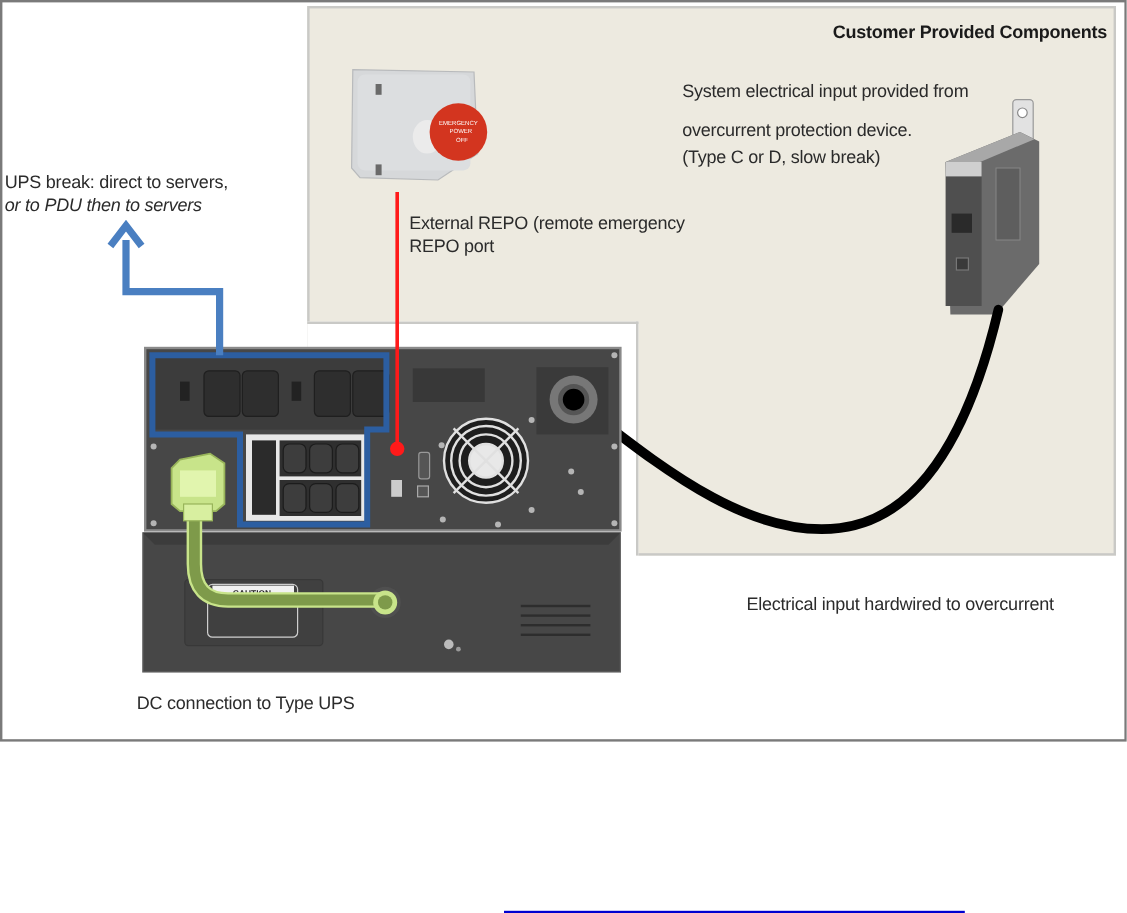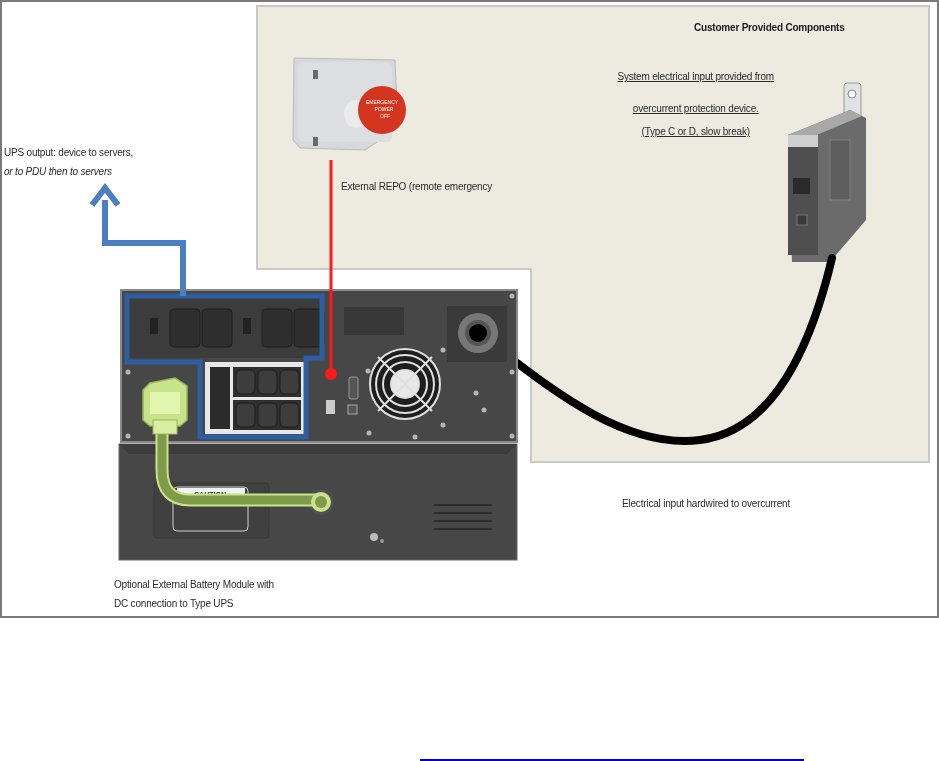--- a/index.html
+++ b/index.html
@@ -6,21 +6,21 @@
     body { width: 939px; height: 761px; position: relative; overflow: hidden;
            font-family: "Liberation Sans", "DejaVu Sans", sans-serif; }
     #frame { position: absolute; left: 0; top: 0; width: 935px; height: 614px;
              border: 2px solid #7a7a7a; background: #fff; }
     #customer-panel { position: absolute; left: 256px; top: 5px; width: 674px; height: 458px;
              background: #edeae0; border: 2px solid #c9c9c6; box-sizing: border-box; }
     #panel-notch { position: absolute; left: 256px; top: 268px; width: 276px; height: 200px;
              background: #fff; }
     #panel-notch-border { position: absolute; left: 530px; top: 268px; width: 2px; height: 195px; background:#c9c9c6; }
     #panel-notch-top { position: absolute; left: 256px; top: 268px; width: 276px; height: 2px; background:#c9c9c6; }
-    .txt { position: absolute; font-size: 10px; color: #2b2b2b; line-height: 17px; white-space: nowrap; letter-spacing: -0.2px; }
+    .txt { position: absolute; font-size: 15px; color: #2b2b2b; line-height: 17px; white-space: nowrap; letter-spacing: -0.2px; }
     .bold { font-weight: bold; color: #1a1a1a; }
     .right { text-align: right; }
     svg { position: absolute; left: 0; top: 0; }
     #bottom-link { position: absolute; left: 420px; top: 759px; width: 384px; height: 2px; background: #0000d0; }
   </style>
 </head>
 <body>
 
 <div id="frame"></div>
 <div id="customer-panel"></div>
@@ -151,37 +151,37 @@
 
   <path d="M183 296 L183 243 L105 243 L105 200" fill="none" stroke="#4a7fc1" stroke-width="6"></path>
   <path d="M92 205 L105 188 L118 205" fill="none" stroke="#4a7fc1" stroke-width="6" stroke-linejoin="miter"></path>
 
   <line x1="331" y1="160" x2="331" y2="374" stroke="#ff1a1a" stroke-width="3"></line>
   <circle cx="331" cy="374" r="6" fill="#ff1a1a"></circle>
 </svg>
 
 <div class="txt bold" style="left:694px; top:19px;">Customer Provided Components</div>
 
-<div class="txt right" style="right:165px; top:68px; text-align:center;text-decoration:underline;">
+<div class="txt right" style="right:132px; top:68px; text-align:left;">
   <div>System electrical input provided from</div>
   <div style="margin-top:15px;">overcurrent protection device.</div>
   <div style="margin-top:6px;">(Type C or D,  slow break)</div>
 </div>
 
 <div class="txt" style="left:4px; top:144px;">
-  <div>UPS output: device to servers,</div>
+  <div>UPS break: direct to servers,</div>
   <div style="margin-top:2px;font-style:italic;">or to PDU then to servers</div>
 </div>
 
 <div class="txt" style="left:341px; top:178px;">
   <div>External REPO (remote emergency</div>
+  <div style="margin-top:2px;">REPO port</div>
 </div>
 
 <div class="txt" style="left:622px; top:495px;">
   <div>Electrical input hardwired to overcurrent</div>
 </div>
 
 <div class="txt" style="left:114px; top:576px;">
-  <div>Optional External Battery Module with</div>
   <div style="margin-top:2px;">DC connection to Type UPS</div>
 </div>
 
 <div id="bottom-link"></div>
 
 </body></html>

